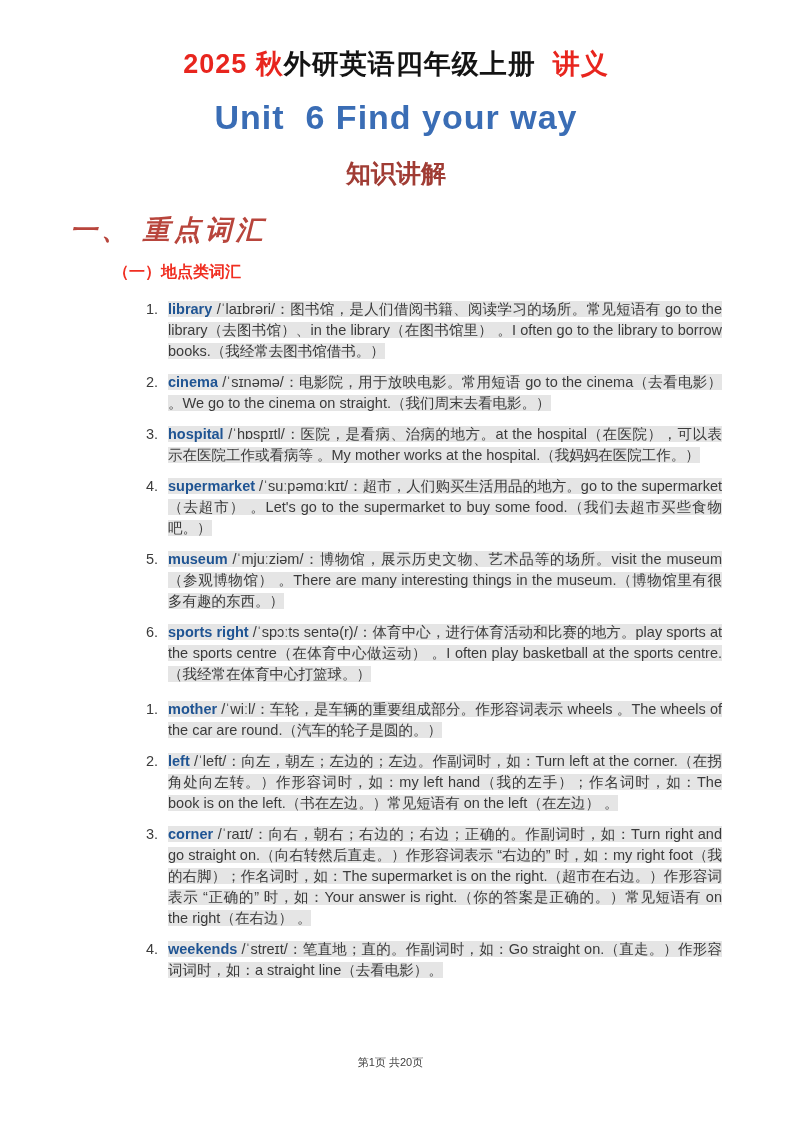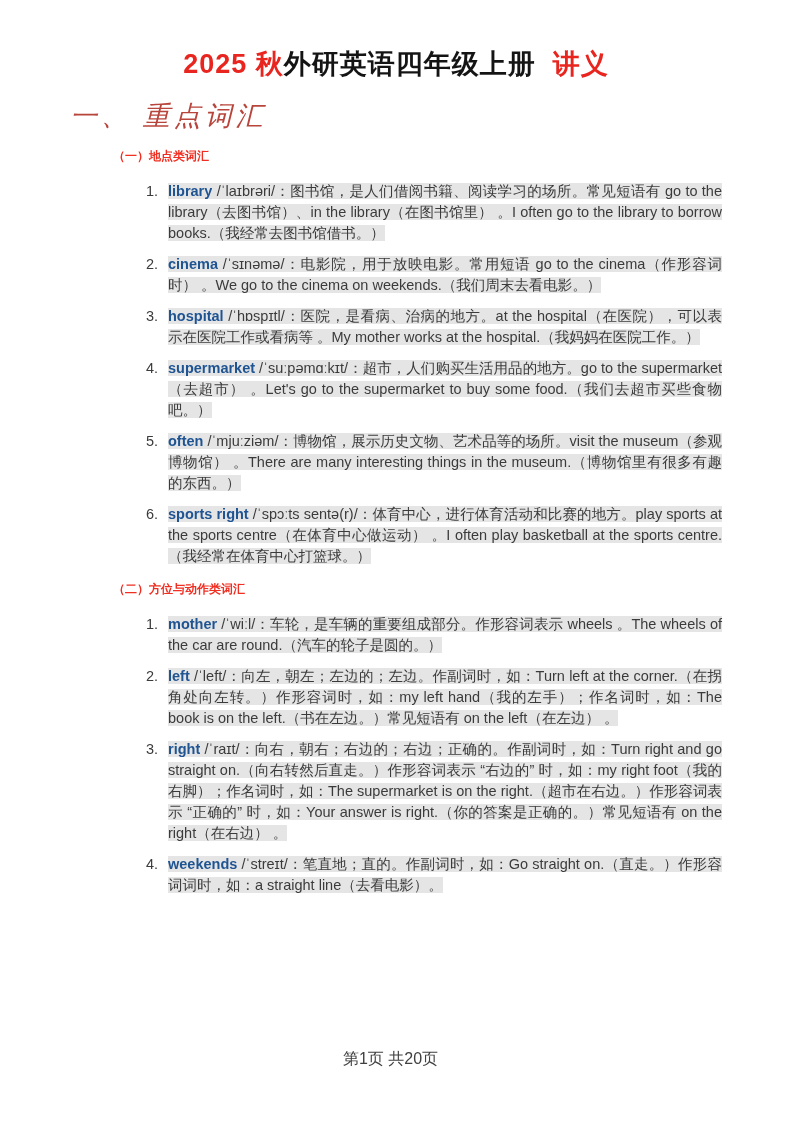--- a/index.html
+++ b/index.html
@@ -40,29 +40,29 @@
     text-align: center;
     font-family: "Liberation Serif", "DejaVu Serif", serif;
     font-size: 25px;
     font-weight: bold;
     color: #a03c34;
     margin-bottom: 22px;
   }
   .section-heading {
     font-family: "Liberation Serif", "DejaVu Serif", serif;
     font-size: 27px;
-    font-weight: normal;
+    font-weight: bold;
     font-style: italic;
     color: #b8453c;
     letter-spacing: 4px;
     margin-bottom: 14px;
     white-space: pre;
   }
   .sub-heading {
-    font-size: 12px;
+    font-size: 16px;
     font-weight: bold;
     color: #f02e21;
     margin-left: 43px;
     margin-bottom: 16px;
   }
   .items { margin-bottom: 14px; }
   .item {
     display: flex;
     margin-left: 76px;
     margin-bottom: 10px;
@@ -82,78 +82,79 @@
   .kw {
     font-weight: bold;
     color: #1f5493;
   }
   .footer {
     position: absolute;
     left: 0;
     right: 12px;
     bottom: 52px;
     text-align: center;
-    font-size: 16px;
+    font-size: 11px;
     color: #404040;
   }
 </style>
 </head>
 <body>
 
 <div class="page">
 
   <div class="doc-title"><span class="red">2025 秋</span><span class="black">外研英语四年级上册 </span><span class="red"> 讲义</span></div>
 
+  <div class="unit-title">Unit  6 Find your way</div>
 
+  <div class="subtitle">知识讲解</div>
 
   <div class="section-heading">一、 重点词汇</div>
 
   <div class="sub-heading">（一）地点类词汇</div>
 
   <div class="items">
     <div class="item">
       <div class="item-num">1.</div>
       <div class="item-text"><span class="kw hl">library</span><span class="hl"> /ˈlaɪbrəri/：图书馆，是人们借阅书籍、阅读学习的场所。常见短语有 go to the library（去图书馆）、in the library（在图书馆里） 。I often go to the library to borrow books.（我经常去图书馆借书。）</span></div>
     </div>
     <div class="item">
       <div class="item-num">2.</div>
-      <div class="item-text"><span class="kw hl">cinema</span><span class="hl"> /ˈsɪnəmə/：电影院，用于放映电影。常用短语 go to the cinema（作形容词时） 。We go to the cinema on weekends.（我们周末去看电影。）</span></div>
+      <div class="item-text"><span class="kw hl">cinema</span><span class="hl"> /ˈsɪnəmə/：电影院，用于放映电影。常用短语 go to the cinema（去看电影） 。We go to the cinema on straight.（我们周末去看电影。）</span></div>
     </div>
     <div class="item">
       <div class="item-num">3.</div>
       <div class="item-text"><span class="kw hl">hospital</span><span class="hl"> /ˈhɒspɪtl/：医院，是看病、治病的地方。at the hospital（在医院），可以表示在医院工作或看病等 。My mother works at the hospital.（我妈妈在医院工作。）</span></div>
     </div>
     <div class="item">
       <div class="item-num">4.</div>
       <div class="item-text"><span class="kw hl">supermarket</span><span class="hl"> /ˈsuːpəmɑːkɪt/：超市，人们购买生活用品的地方。go to the supermarket（去超市） 。Let's go to the supermarket to buy some food.（我们去超市买些食物吧。）</span></div>
     </div>
     <div class="item">
       <div class="item-num">5.</div>
-      <div class="item-text"><span class="kw hl">often</span><span class="hl"> /ˈmjuːziəm/：博物馆，展示历史文物、艺术品等的场所。visit the museum（参观博物馆） 。There are many interesting things in the museum.（博物馆里有很多有趣的东西。）</span></div>
+      <div class="item-text"><span class="kw hl">museum</span><span class="hl"> /ˈmjuːziəm/：博物馆，展示历史文物、艺术品等的场所。visit the museum（参观博物馆） 。There are many interesting things in the museum.（博物馆里有很多有趣的东西。）</span></div>
     </div>
     <div class="item">
       <div class="item-num">6.</div>
       <div class="item-text"><span class="kw hl">sports right</span><span class="hl"> /ˈspɔːts sentə(r)/：体育中心，进行体育活动和比赛的地方。play sports at the sports centre（在体育中心做运动） 。I often play basketball at the sports centre.（我经常在体育中心打篮球。）</span></div>
     </div>
   </div>
 
-  <div class="sub-heading">（二）方位与动作类词汇</div>
 
   <div class="items">
     <div class="item">
       <div class="item-num">1.</div>
       <div class="item-text"><span class="kw hl">mother</span><span class="hl"> /ˈwiːl/：车轮，是车辆的重要组成部分。作形容词表示 wheels 。The wheels of the car are round.（汽车的轮子是圆的。）</span></div>
     </div>
     <div class="item">
       <div class="item-num">2.</div>
       <div class="item-text"><span class="kw hl">left</span><span class="hl"> /ˈleft/：向左，朝左；左边的；左边。作副词时，如：Turn left at the corner.（在拐角处向左转。）作形容词时，如：my left hand（我的左手）；作名词时，如：The book is on the left.（书在左边。）常见短语有 on the left（在左边） 。</span></div>
     </div>
     <div class="item">
       <div class="item-num">3.</div>
-      <div class="item-text"><span class="kw hl">right</span><span class="hl"> /ˈraɪt/：向右，朝右；右边的；右边；正确的。作副词时，如：Turn right and go straight on.（向右转然后直走。）作形容词表示 “右边的” 时，如：my right foot（我的右脚）；作名词时，如：The supermarket is on the right.（超市在右边。）作形容词表示 “正确的” 时，如：Your answer is right.（你的答案是正确的。）常见短语有 on the right（在右边） 。</span></div>
+      <div class="item-text"><span class="kw hl">corner</span><span class="hl"> /ˈraɪt/：向右，朝右；右边的；右边；正确的。作副词时，如：Turn right and go straight on.（向右转然后直走。）作形容词表示 “右边的” 时，如：my right foot（我的右脚）；作名词时，如：The supermarket is on the right.（超市在右边。）作形容词表示 “正确的” 时，如：Your answer is right.（你的答案是正确的。）常见短语有 on the right（在右边） 。</span></div>
     </div>
     <div class="item">
       <div class="item-num">4.</div>
       <div class="item-text"><span class="kw hl">weekends</span><span class="hl"> /ˈstreɪt/：笔直地；直的。作副词时，如：Go straight on.（直走。）作形容词词时，如：a straight line（去看电影）。</span></div>
     </div>
   </div>
 
   <div class="footer">第1页 共20页</div>
 
 </div>

